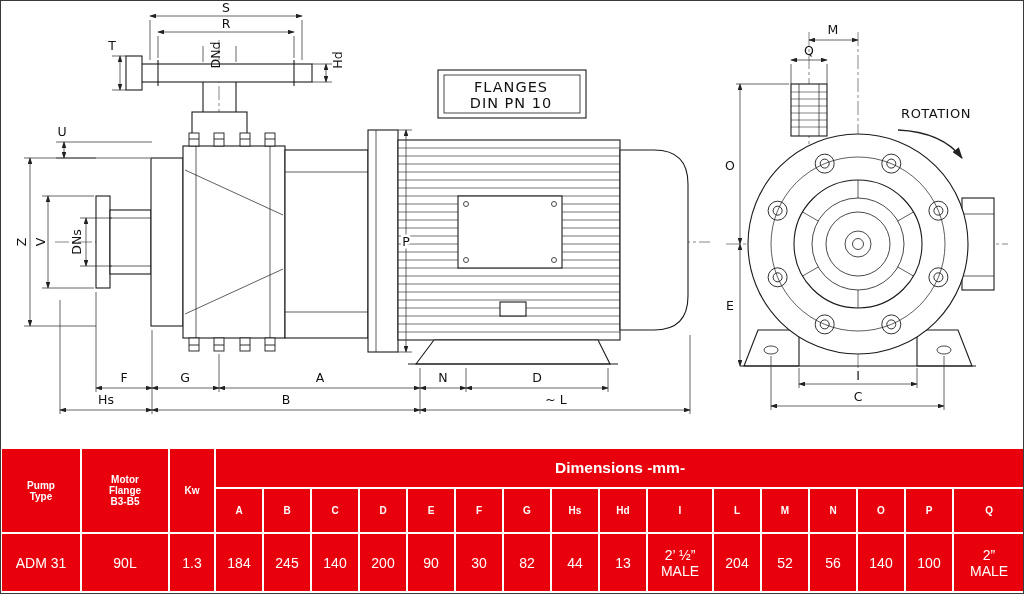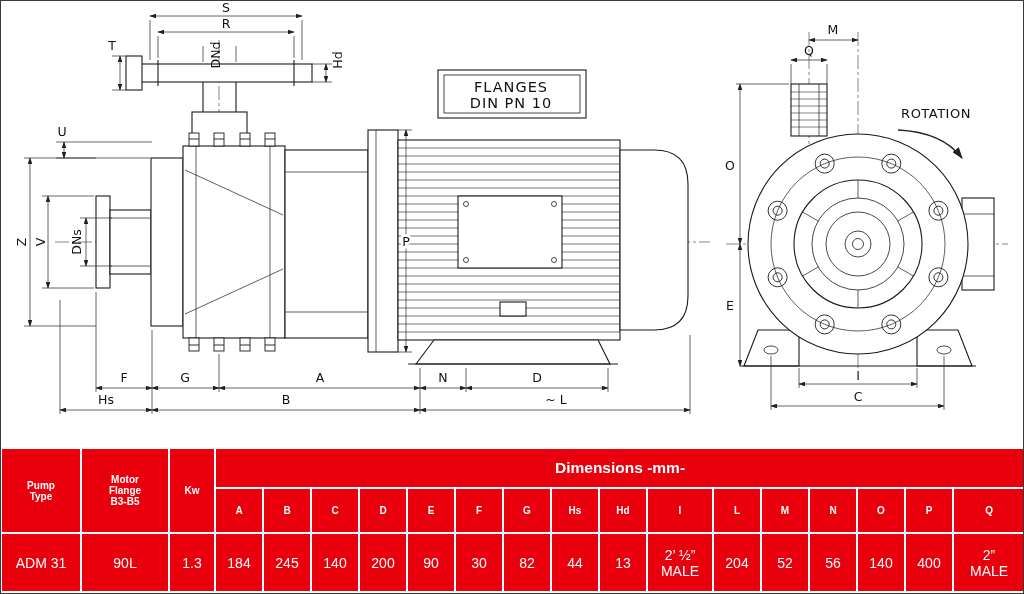--- a/index.html
+++ b/index.html
@@ -367,18 +367,18 @@
     <td>30</td>
     <td>82</td>
     <td>44</td>
     <td>13</td>
     <td>2’ ½”
 MALE</td>
     <td>204</td>
     <td>52</td>
     <td>56</td>
     <td>140</td>
-    <td>400</td>
+    <td>100</td>
     <td>2”
 MALE</td>
   </tr>
 </tbody>
   </table>
 
 </body></html>

